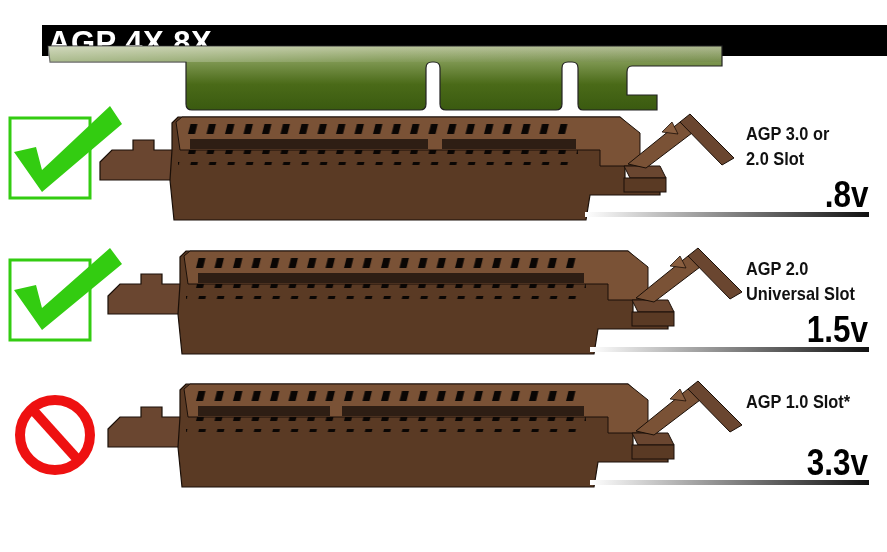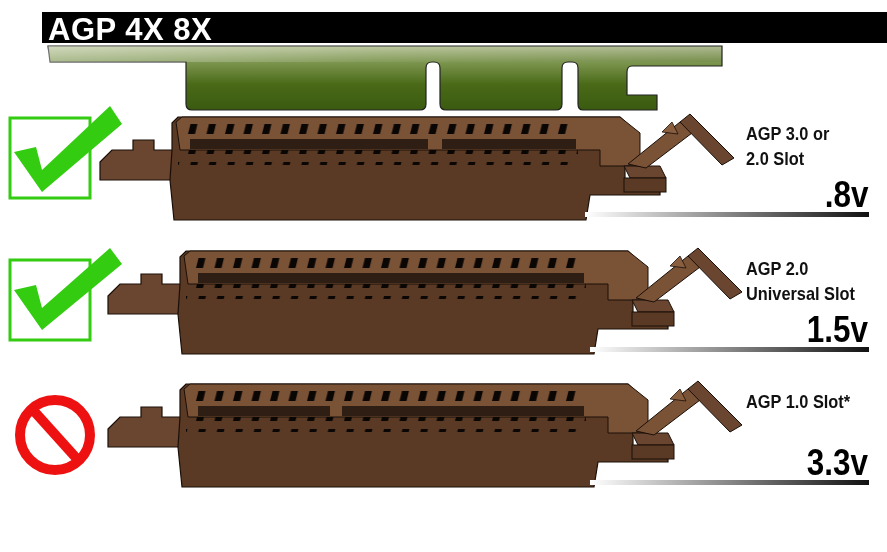--- a/index.html
+++ b/index.html
@@ -1,17 +1,17 @@
 <!DOCTYPE html>
 <html><head>
 <meta charset="utf-8">
 <style>
   html, body { margin: 0; padding: 0; background: #ffffff; }
   body { width: 887px; height: 552px; position: relative; overflow: hidden; font-family: "Liberation Sans", sans-serif; }
-  .title-bar { position: absolute; left: 42px; top: 12px; width: 845px; height: 31px; background: #000; }
+  .title-bar { position: absolute; left: 42px; top: 25px; width: 845px; height: 31px; background: #000; }
   .title-text { position: absolute; left: 6px; top: 1px; color: #fff; font-weight: bold; font-size: 31px; letter-spacing: 0.5px; line-height: 34px; font-family: "Liberation Sans", sans-serif; }
   svg.art { position: absolute; left: 0; top: 0; }
   .slot-label { position: absolute; left: 746px; color: #111; font-weight: bold; font-size: 19px; line-height: 25px; font-family: "Liberation Sans", sans-serif; transform: scaleX(0.86); transform-origin: left top; white-space: nowrap; }
   .voltage { position: absolute; right: 19px; color: #000; font-weight: bold; font-size: 37px; line-height: 36px; font-family: "Liberation Sans", sans-serif; transform: scaleX(0.85); transform-origin: right top; }
   .note { position: absolute; left: 190px; top: 506px; font-size: 18px; line-height: 22px; color: #111; font-family: "Liberation Sans", sans-serif; transform: scaleX(0.92); transform-origin: left top; white-space: pre; }
 </style>
 </head>
 <body>
 
 <div class="title-bar">

